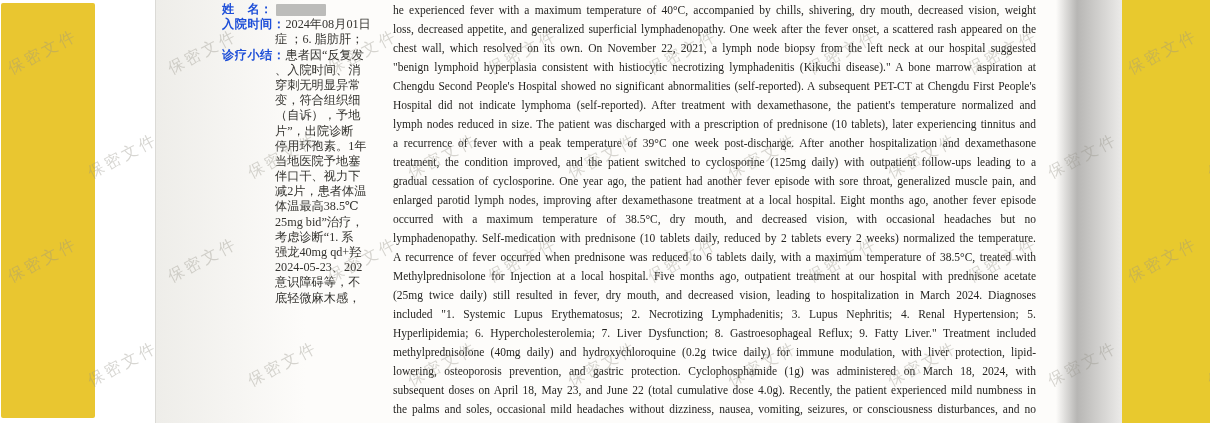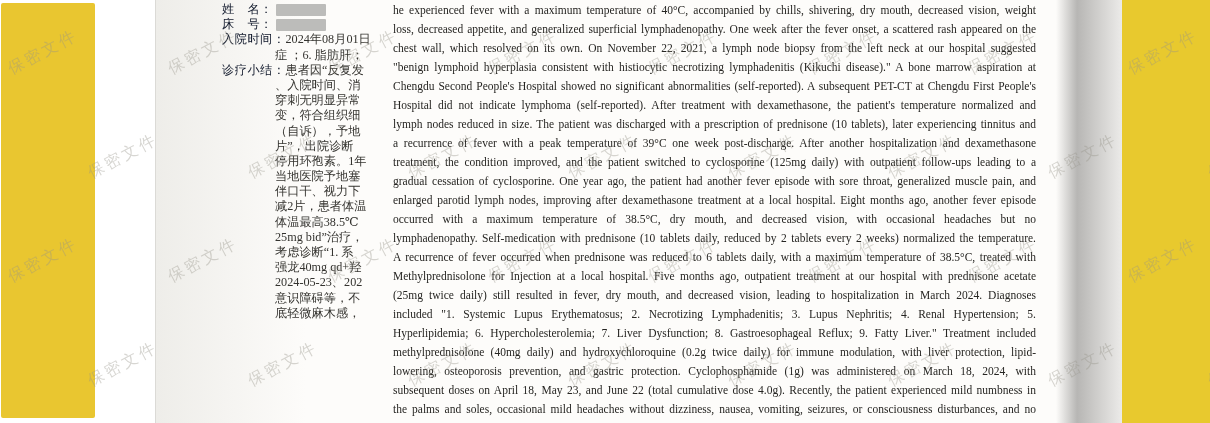--- a/index.html
+++ b/index.html
@@ -30,21 +30,21 @@
     background:linear-gradient(to right,rgba(253,252,250,0) 0%,#b7b6b4 32%,#ecebe9 100%);
     z-index:4;
   }
   .cn-column{
     position:absolute;left:222px;top:2px;width:166px;height:419px;
     overflow:hidden;z-index:5;
     font-size:12.2px;line-height:15.2px;color:#34332f;white-space:nowrap;
   }
   .cn-row{height:15.2px;overflow:hidden;}
   .cn-row.indent{padding-left:53px;}
-  .cn-label{font-weight:400;color:#0f172a;letter-spacing:0.5px;}
+  .cn-label{font-weight:700;color:#1d4ed8;letter-spacing:0.5px;}
   .redact-box{
     display:inline-block;width:50px;height:12px;background:#bcbcba;
     vertical-align:middle;margin-left:3px;border-radius:1px;
   }
   .en-column{
     position:absolute;left:393px;top:1px;width:643px;height:421px;
     overflow:hidden;z-index:5;
     font-size:11.5px;line-height:19px;color:#262522;
     text-align:justify;text-align-last:justify;
     word-spacing:1px;
@@ -63,21 +63,20 @@
 
 <div class="strip-left" style="background: rgb(233, 198, 48);"></div>
 <div class="strip-right" style="background: rgb(232, 201, 46);"></div>
 
 <div class="page"></div>
 <div class="page-left-tint"></div>
 <div class="page-curl"></div>
 
 <div class="cn-column">
     <div class="cn-row"><span class="cn-label">姓　名：</span><span class="redact-box"></span></div>
-    <div class="cn-row"><span class="cn-label">床　号：</span><span class="redact-box"></span></div>
     <div class="cn-row"><span class="cn-label">入院时间：</span><span>2024年08月01日</span></div>
     <div class="cn-row indent"><span>症 ；6. 脂肪肝；</span></div>
     <div class="cn-row"><span class="cn-label">诊疗小结：</span><span>患者因“反复发</span></div>
     <div class="cn-row indent"><span>、入院时间、消</span></div>
     <div class="cn-row indent"><span>穿刺无明显异常</span></div>
     <div class="cn-row indent"><span>变，符合组织细</span></div>
     <div class="cn-row indent"><span>（自诉），予地</span></div>
     <div class="cn-row indent"><span>片”，出院诊断</span></div>
     <div class="cn-row indent"><span>停用环孢素。1年</span></div>
     <div class="cn-row indent"><span>当地医院予地塞</span></div>

